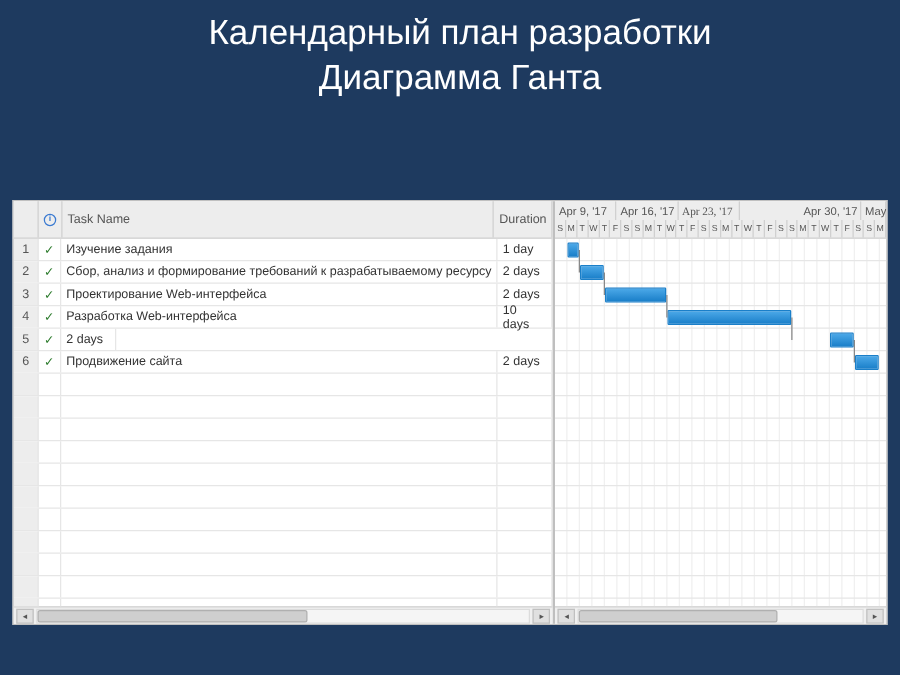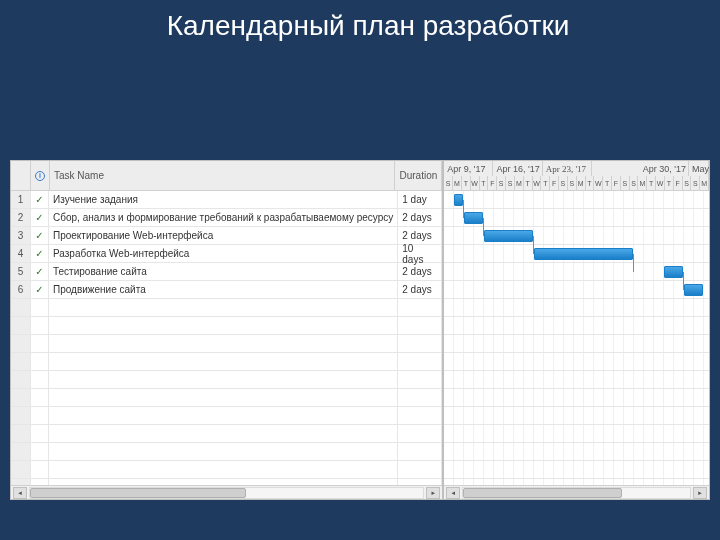--- a/index.html
+++ b/index.html
@@ -99,20 +99,21 @@
   }
   .gantt-link{
     position:absolute;border-color:#888;border-style:solid;border-width:0;
   }
 </style>
 </head>
 <body>
 
 <div class="title-wrap">
   <span>Календарный план разработки</span><br>
+  <span>Диаграмма Ганта</span>
 </div>
 
 <div class="panel">
 
   <div class="task-pane">
     <div class="task-header">
       <div class="th rownum"></div>
       <div class="th info">
         <span class="info-icon">i</span>
       </div>
@@ -150,21 +151,20 @@
             <span class="check">✓</span>
           </div>
           <div class="cell name">Разработка Web-интерфейса</div>
           <div class="cell dur">10 days</div>
         </div>
         <div class="task-row">
           <div class="cell rownum">5</div>
           <div class="cell info">
             <span class="check">✓</span>
           </div>
-          <div class="cell name">Тестирование сайта</div>
           <div class="cell dur">2 days</div>
         </div>
         <div class="task-row">
           <div class="cell rownum">6</div>
           <div class="cell info">
             <span class="check">✓</span>
           </div>
           <div class="cell name">Продвижение сайта</div>
           <div class="cell dur">2 days</div>
         </div>

